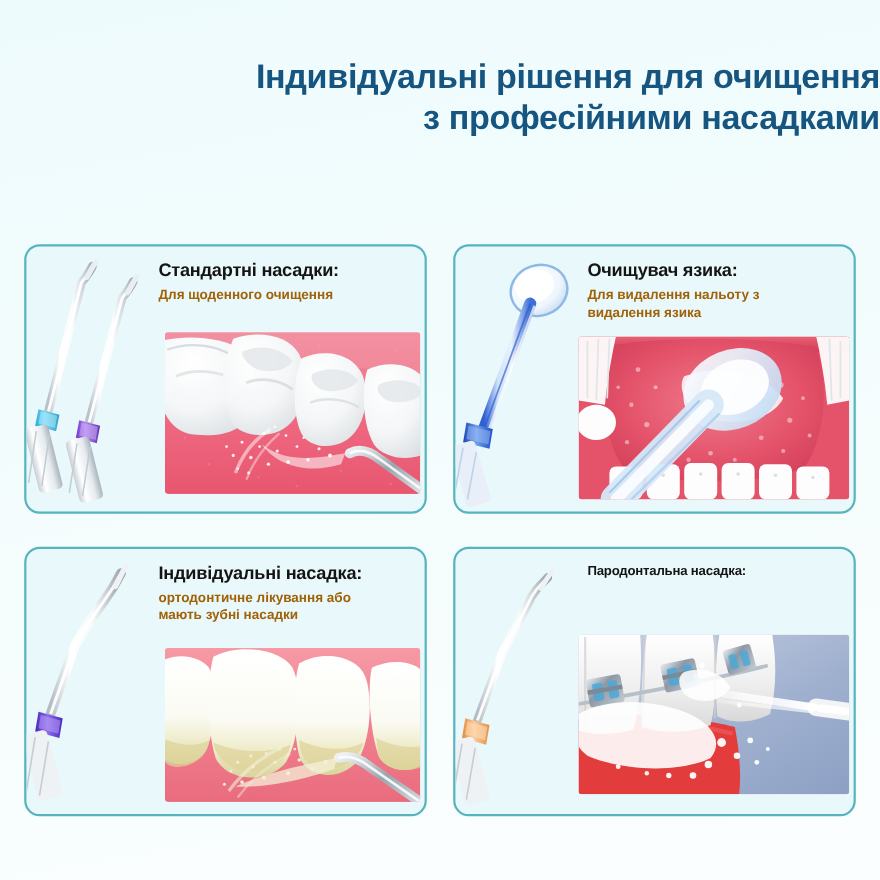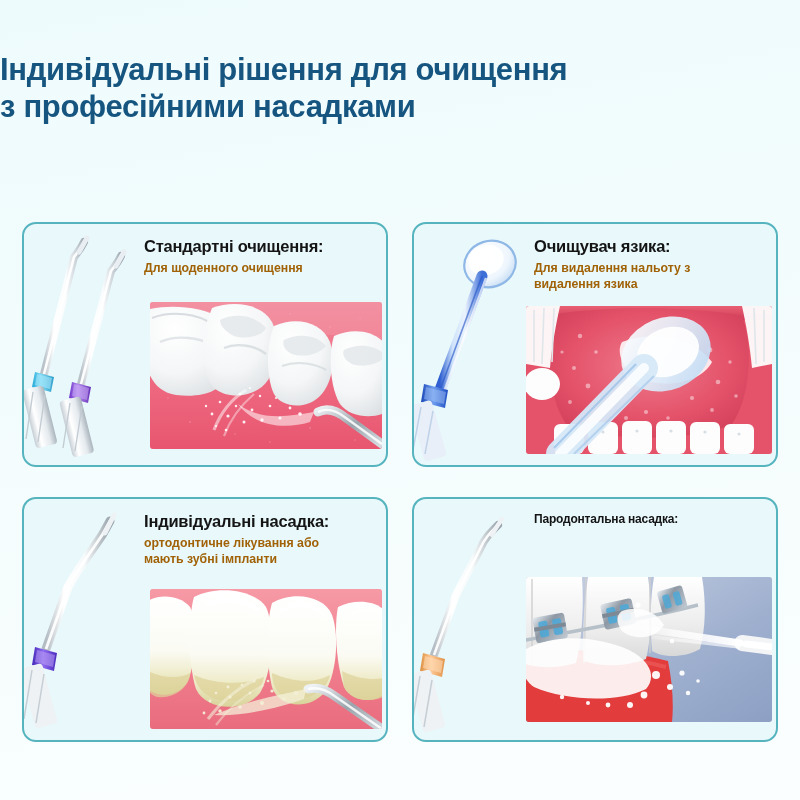--- a/index.html
+++ b/index.html
@@ -11,21 +11,21 @@
   }
 
   body {
     font-family: "Liberation Sans", "DejaVu Sans", sans-serif;
     background: linear-gradient(170deg, #eefbfd 0%, #f2fcfd 35%, #f7fdfd 70%, #fbfefe 100%);
     position: relative;
   }
 
   
   .page-title {
-    text-align: left;
+    text-align: right;
     color: #16557f;
     font-weight: bold;
     letter-spacing: -0.3px;
     padding-top: 52px;
     line-height: 1.18;
   }
   .page-title .line {
     display: block;
     font-size: 31px;
     white-space: nowrap;
@@ -172,21 +172,21 @@
           <rect x="41" y="174" width="22" height="58" rx="4" fill="url(#handleG)" transform="rotate(-14 52 200)"></rect>
           <path d="M46 179 L39 224" stroke="#c3ccd3" stroke-width="1.4" fill="none"></path>
           <path d="M58 182 L51 227" stroke="#c3ccd3" stroke-width="1.4" fill="none"></path>
         </g>
       </svg>
     </div>
 
     <div class="qty-badge">x2</div>
 
     <div class="text-block">
-      <div class="card-title">Стандартні очищення:</div>
+      <div class="card-title">Стандартні насадки:</div>
       <div class="card-desc">
         <span class="dline">Для щоденного очищення</span>
       </div>
     </div>
 
     <div class="photo">
       <svg width="232" height="147" viewBox="0 0 232 147" preserveAspectRatio="none">
         <defs>
           <linearGradient id="gumA" x1="0" y1="0" x2="0" y2="1">
             <stop offset="0%" stop-color="#f08a9b"></stop>
@@ -441,21 +441,21 @@
         </g>
       </svg>
     </div>
 
     <div class="qty-badge">x1</div>
 
     <div class="text-block">
       <div class="card-title">Індивідуальні насадка:</div>
       <div class="card-desc">
         <span class="dline">ортодонтичне лікування або</span>
-        <span class="dline">мають зубні імпланти</span>
+        <span class="dline">мають зубні насадки</span>
       </div>
     </div>
 
     <div class="photo">
       <svg width="232" height="140" viewBox="0 0 232 140" preserveAspectRatio="none">
         <defs>
           <linearGradient id="gumC" x1="0" y1="0" x2="0" y2="1">
             <stop offset="0%" stop-color="#f69aa6"></stop>
             <stop offset="50%" stop-color="#f1808f"></stop>
             <stop offset="100%" stop-color="#e96c7e"></stop>

